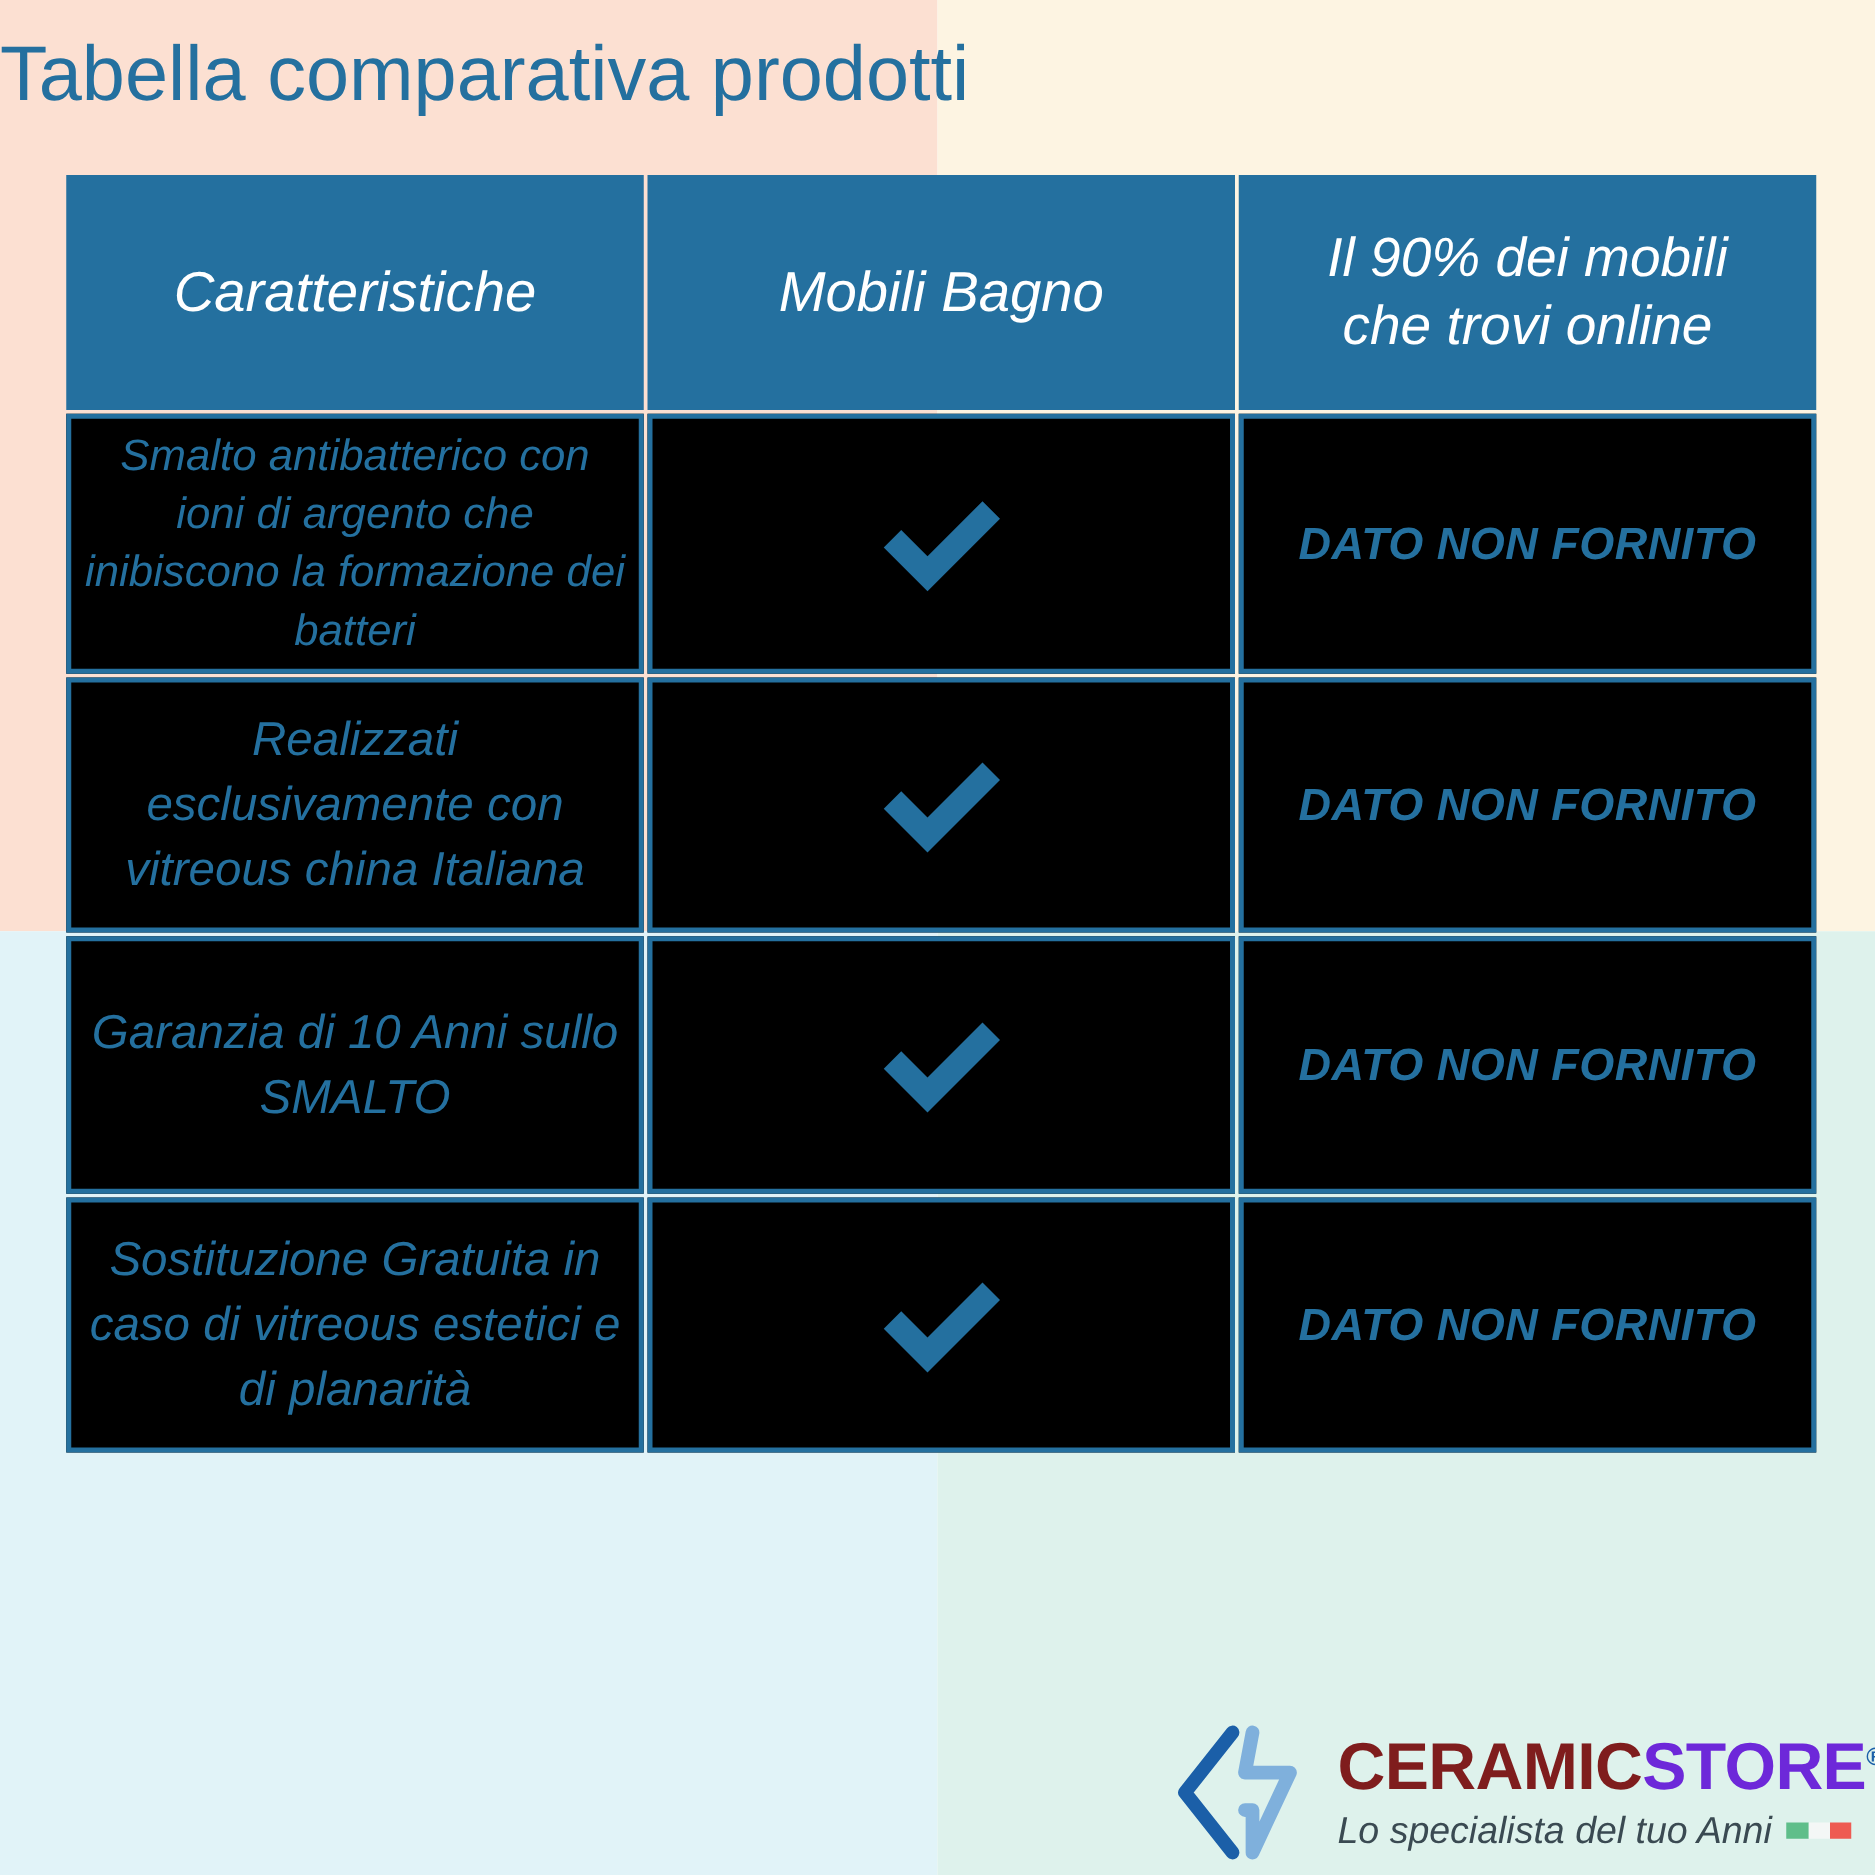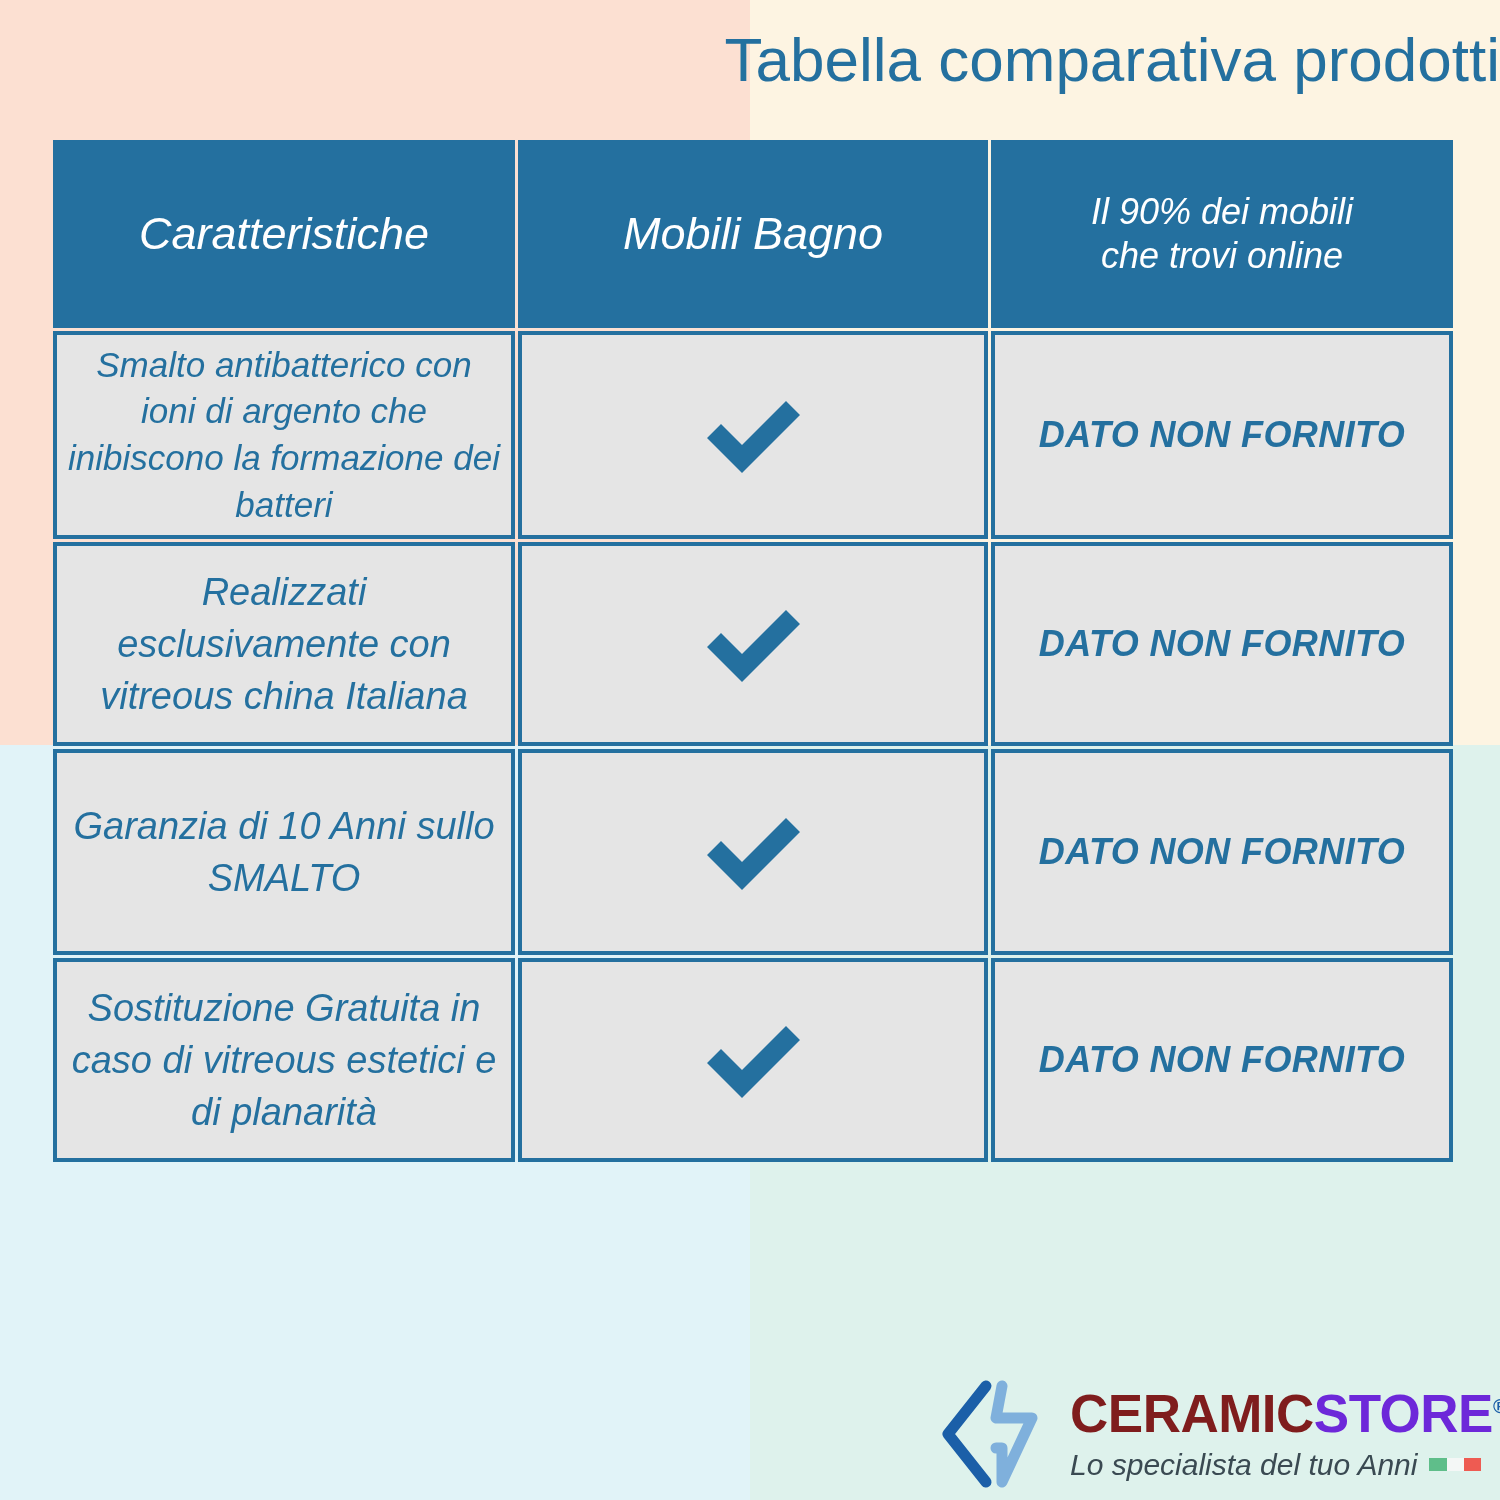--- a/index.html
+++ b/index.html
@@ -29,21 +29,21 @@
   .quad-bl { left: 0;     top: 745px; width: 750px; height: 755px;  background: #E1F3F8; }
   .quad-br { left: 750px; top: 745px; width: 750px; height: 755px;  background: #DEF2EC; }
 
   
   .page-title {
     position: absolute;
     z-index: 3;
     left: 0;
     top: 26px;
     width: 1500px;
-    text-align: right;
+    text-align: left;
     font-size: 62px;
     font-weight: 400;
     color: #24709F;
     letter-spacing: 0px;
     line-height: 1.1;
   }
 
   
   .table-wrap {
     position: absolute;
@@ -69,25 +69,25 @@
     color: #ffffff;
     font-weight: 400;
     font-size: 45px;
     line-height: 1.22;
     text-align: center;
     vertical-align: middle;
     padding: 0;
     height: 188px;
     border: none;
   }
-  thead th.h3 { font-size: 36px; }
+  thead th.h3 { font-size: 44px; }
 
   
   tbody td {
-    background: #e5e5e5;
+    background: #000000;
     border: 4px solid #24709F;
     vertical-align: middle;
     text-align: center;
     padding: 0 10px;
     color: #24709F;
   }
   tbody td.feature {
     font-size: 35px;
     line-height: 1.33;
     font-weight: 400;

